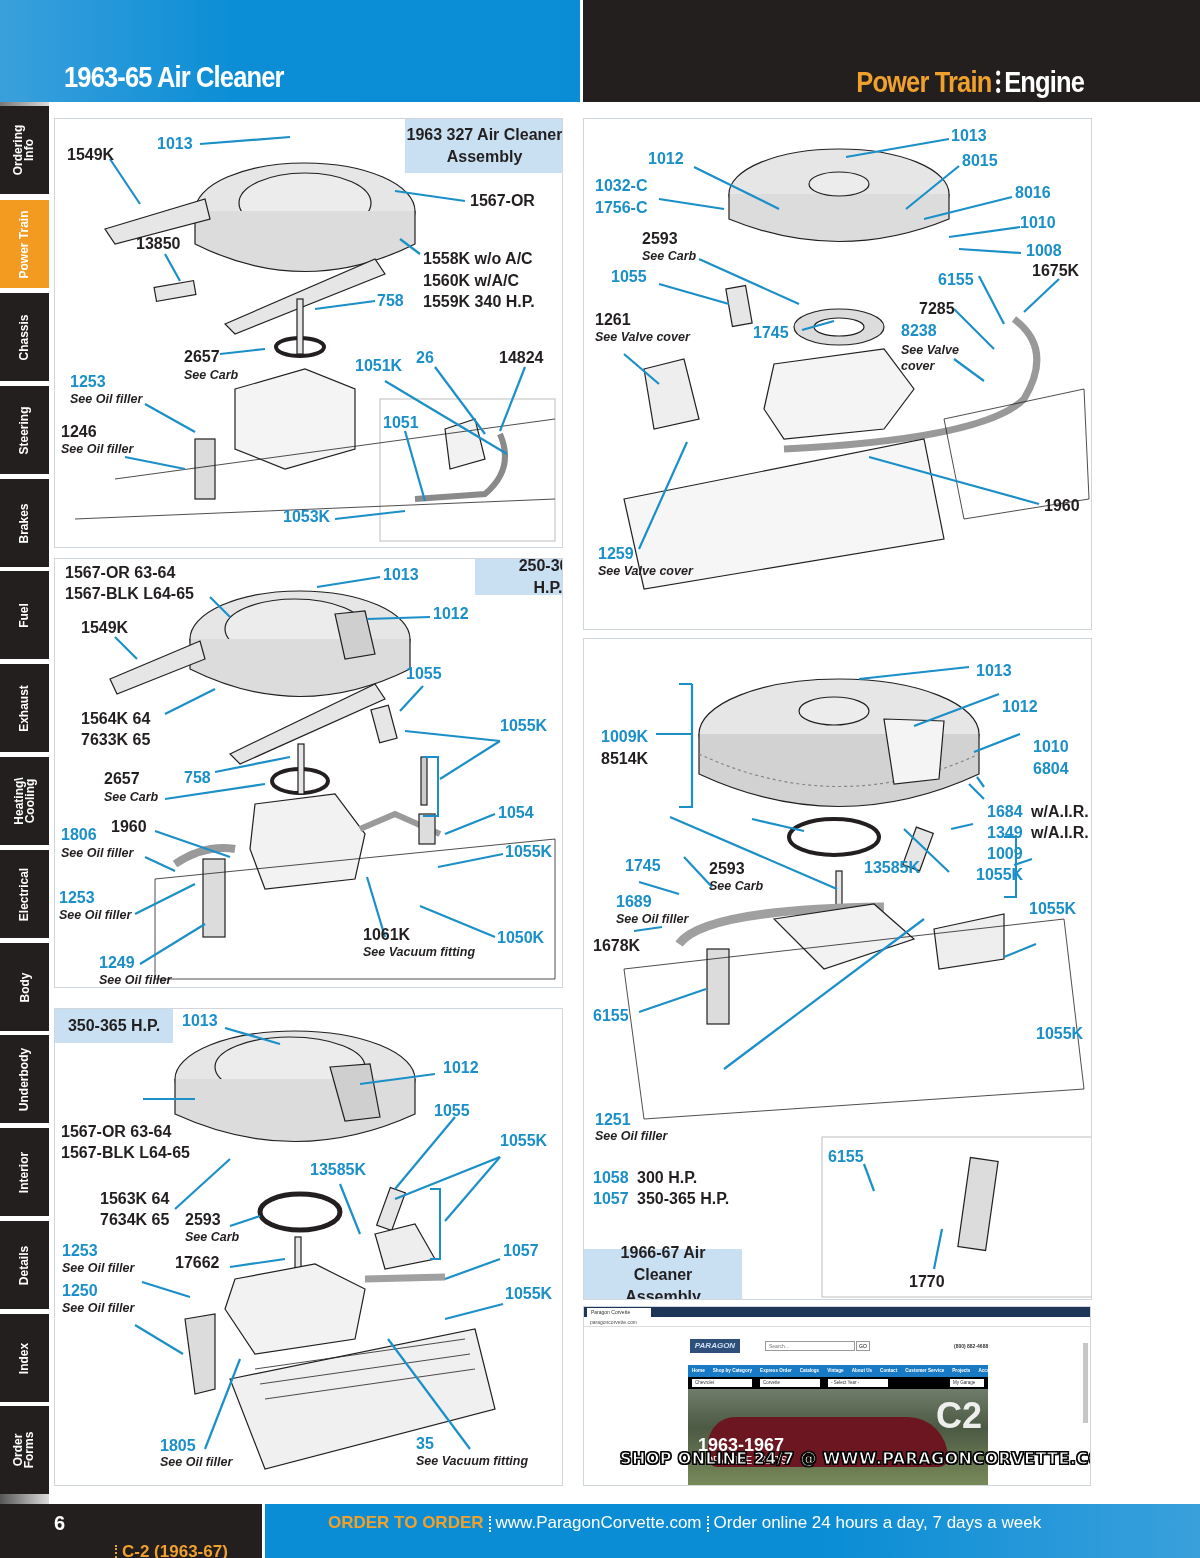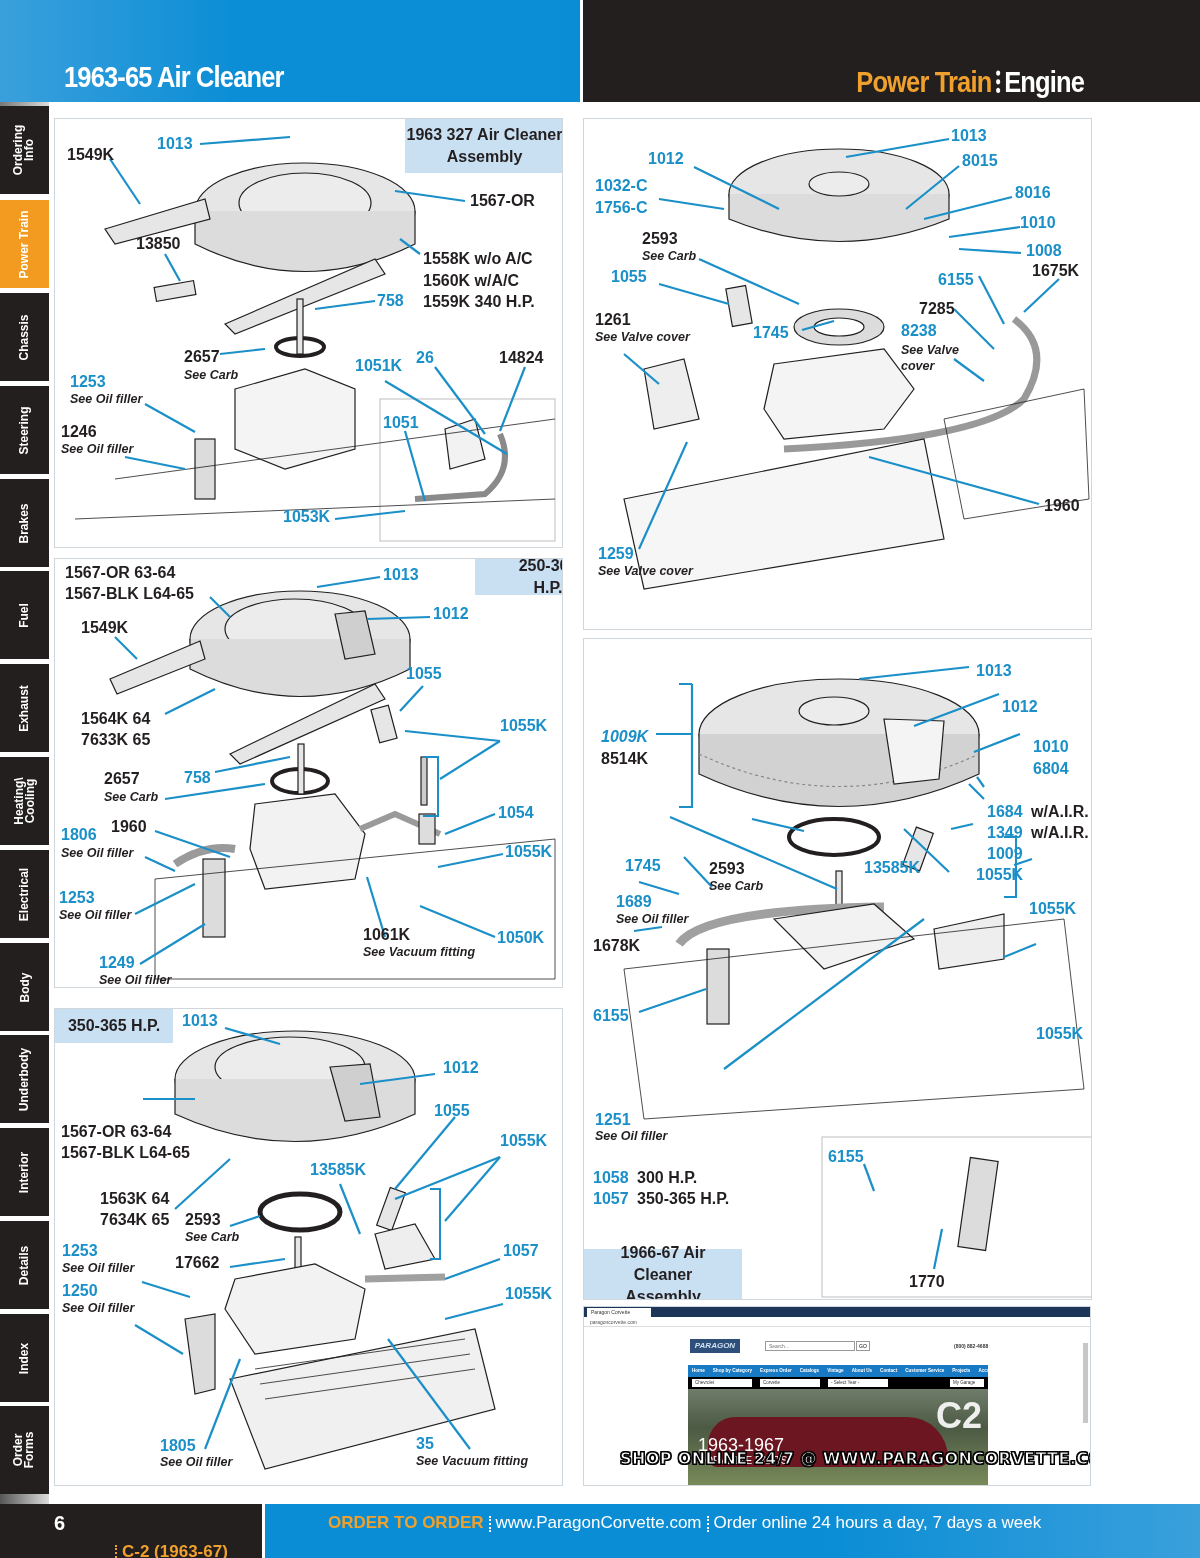--- a/index.html
+++ b/index.html
@@ -43,21 +43,21 @@
   .shot .search { position: absolute; left: 181px; top: 34px; width: 90px; height: 10px; border: 1px solid #999; font-size: 5px; line-height: 9px; padding-left: 3px; color: #777; }
   .shot .go { position: absolute; left: 272px; top: 34px; width: 14px; height: 10px; border: 1px solid #999; font-size: 5px; line-height: 9px; text-align: center; }
   .shot .phone { position: absolute; left: 370px; top: 36px; font-size: 5px; font-weight: bold; color: #333; }
   .shot .nav { position: absolute; left: 104px; top: 58px; width: 300px; height: 12px; background: #1879c4; display: flex; gap: 8px; padding-left: 4px; }
   .shot .nav span { font-size: 4.6px; color: #fff; line-height: 12px; white-space: nowrap; font-weight: bold; }
   .shot .selbar { position: absolute; left: 104px; top: 70px; width: 300px; height: 12px; background: #000; }
   .shot .sel { position: absolute; top: 2px; height: 8px; background: #fff; font-size: 4.5px; line-height: 8px; padding-left: 3px; color: #333; }
   .shot .hero { position: absolute; left: 104px; top: 82px; width: 300px; height: 98px; background: linear-gradient(180deg, #6f7c6a 0%, #4c5a44 40%, #7a8c5a 100%); }
   .shot .car { position: absolute; left: 20px; top: 28px; width: 240px; height: 50px; background: #6b1620; border-radius: 60px 90px 20px 20px; }
   .shot .c2 { position: absolute; right: 6px; top: 6px; font-size: 36px; font-weight: bold; color: #fff; opacity: .9; }
-  .shot .hero-year { position: absolute; left: 10px; top: 46px; font-size: 18px; font-weight: normal; color: #fff; }
+  .shot .hero-year { position: absolute; left: 10px; top: 46px; font-size: 18px; font-weight: bold; color: #fff; }
   .shot .hero-sub { position: absolute; left: 10px; top: 66px; font-size: 10px; color: #fff; }
   .shot .overlay { position: absolute; left: 36px; top: 142px; font-size: 16px; font-weight: bold; color: #fff; letter-spacing: 0.4px;
     -webkit-text-stroke: 1px #000; text-shadow: 1px 1px 0 #000, -1px -1px 0 #000, 1px -1px 0 #000, -1px 1px 0 #000; white-space: nowrap; font-family: "DejaVu Sans", sans-serif; }
   .shot .scroll { position: absolute; right: 2px; top: 36px; width: 5px; height: 80px; background: #c7c7c7; }
 
   
   .ftr-left { position: absolute; left: 0; top: 1504px; width: 262px; height: 54px; background: #231f1e; }
   .ftr-right { position: absolute; left: 265px; top: 1504px; width: 935px; height: 54px; background: linear-gradient(90deg,#0a8dd5 0%, #0a8dd5 60%, #3aa0dc 100%); }
   .ftr-grad { position: absolute; left: 0; top: 1494px; width: 49px; height: 10px; background: linear-gradient(90deg,#555,#ddd); }
   .ftr-page { position: absolute; left: 54px; top: 1512px; color: #fff; font-weight: bold; font-size: 20px; }
@@ -417,21 +417,21 @@
       <line x1="452" y1="305" x2="420" y2="318"></line>
       <line x1="55" y1="373" x2="122" y2="350"></line>
       <line x1="140" y1="430" x2="340" y2="280"></line>
       <line x1="280" y1="525" x2="290" y2="552"></line>
       <line x1="350" y1="630" x2="358" y2="590"></line>
     </g>
     <path d="M420 198 L432 198 L432 258 L420 258" fill="none" stroke="#1a8fc8" stroke-width="2"></path>
   </svg>
   <div class="lbl blue" style="left:392px;top:23px;">1013</div>
   <div class="lbl blue" style="left:418px;top:59px;">1012</div>
-  <div class="lbl blue" style="left:17px;top:89px;font-style:italic;">1009K</div>
+  <div class="lbl blue" style="left:17px;top:89px;">1009K</div>
   <div class="lbl dark" style="left:17px;top:111px;">8514K</div>
   <div class="lbl blue" style="left:449px;top:99px;">1010</div>
   <div class="lbl blue" style="left:449px;top:121px;">6804</div>
   <div class="lbl blue" style="left:403px;top:164px;">1684</div>
   <div class="lbl dark" style="left:447px;top:164px;">w/A.I.R.</div>
   <div class="lbl blue" style="left:403px;top:185px;">1349</div>
   <div class="lbl dark" style="left:447px;top:185px;">w/A.I.R.</div>
   <div class="lbl blue" style="left:403px;top:206px;">1009</div>
   <div class="lbl blue" style="left:41px;top:218px;">1745</div>
   <div class="lbl dark" style="left:125px;top:221px;">2593</div>

